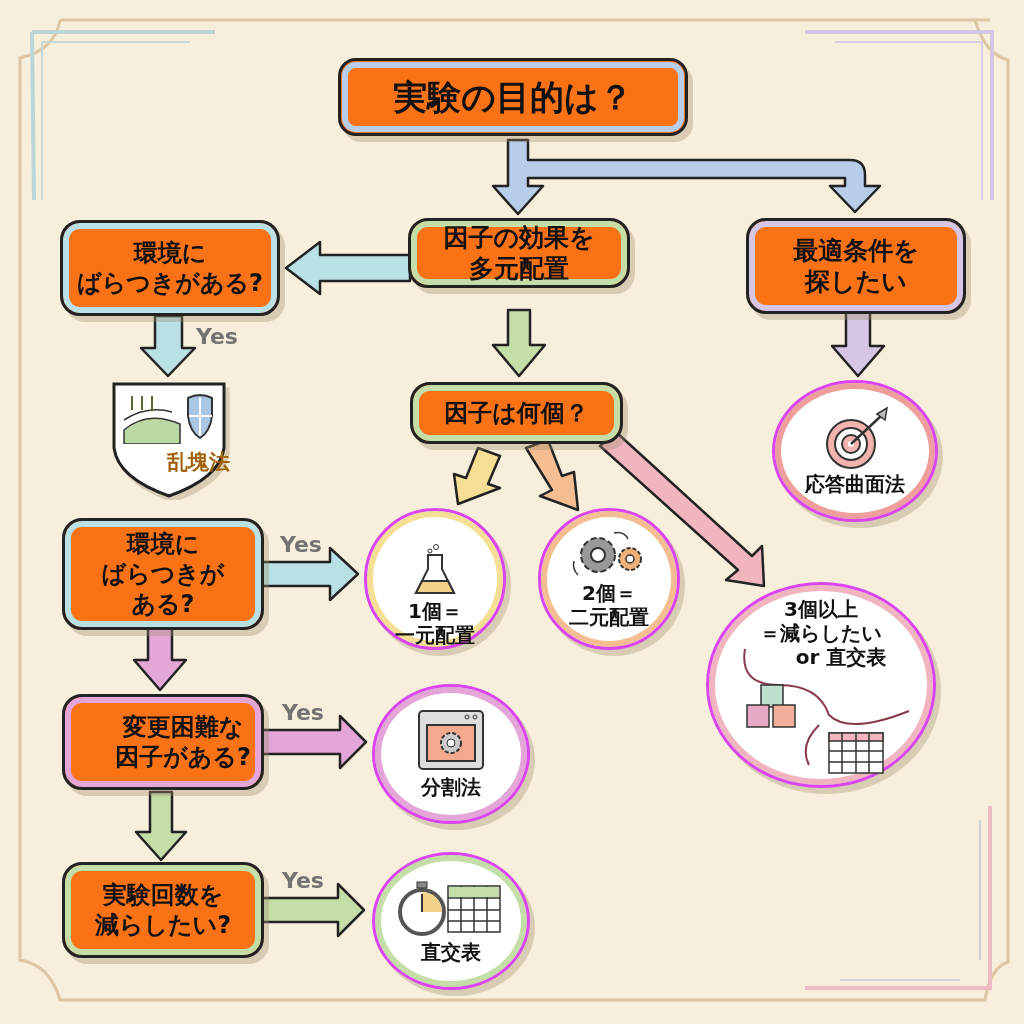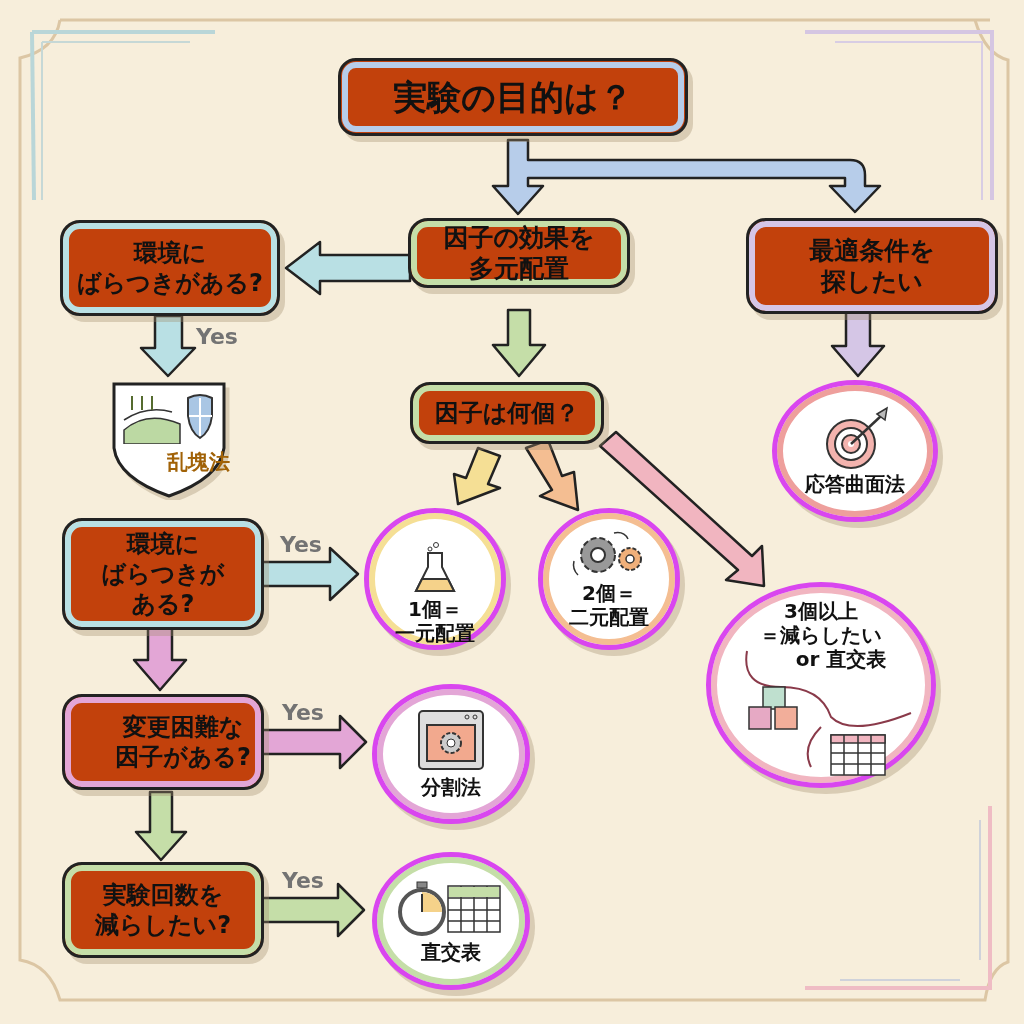--- a/index.html
+++ b/index.html
@@ -1,23 +1,23 @@
 <!DOCTYPE html>
 <html><head>
 <meta charset="utf-8">
 <style>
   html, body { margin:0; padding:0; }
   body { width:1024px; height:1024px; background:#f7eedb; position:relative; overflow:hidden;
          font-family:"DejaVu Sans", sans-serif; }
   #diagram { position:absolute; left:0; top:0; width:1024px; height:1024px; }
-  .node { position:absolute; box-sizing:border-box; background:#c2410c; border:3px solid #222;
+  .node { position:absolute; box-sizing:border-box; background:#f97316; border:3px solid #222;
           border-radius:20px; display:flex; flex-direction:column; align-items:center; justify-content:center;
           text-align:center; font-weight:bold; color:#111; line-height:1.25; box-shadow:5px 6px 0 rgba(160,140,110,0.35); }
   .node span { display:block; white-space:nowrap; }
-  .circle { position:absolute; box-sizing:border-box; background:#fff; border:5px solid #d946ef; border-radius:50%;
+  .circle { position:absolute; box-sizing:border-box; background:#fff; border:3px solid #d946ef; border-radius:50%;
             display:flex; flex-direction:column; align-items:center; justify-content:center; text-align:center;
             font-weight:bold; color:#111; line-height:1.2; box-shadow:5px 6px 0 rgba(160,140,110,0.35); }
   .circle span { display:block; white-space:nowrap; }
   .yes { position:absolute; font-weight:bold; font-size:22px; color:#737373; }
 </style>
 </head>
 <body>
 
 <div id="diagram">
 
@@ -66,21 +66,21 @@
 
   <div class="node" style="left:338px;top:58px;width:350px;height:78px;border-radius:18px;border:3px solid #222;outline:6px solid #b7cdea;outline-offset:-10px;font-size:34px;">
     <span>実験の目的は？</span>
   </div>
 
   <div class="node" style="left:408px;top:218px;width:222px;height:70px;border-color:#222;box-shadow:inset 0 0 0 6px #c5dea8,5px 6px 0 rgba(160,140,110,0.35);font-size:25px;">
     <span>因子の効果を</span>
     <span>多元配置</span>
   </div>
 
-  <div class="node" style="left:746px;top:218px;width:252px;height:96px;box-shadow:inset 0 0 0 6px #d5c6e6,5px 6px 0 rgba(160,140,110,0.35);font-size:25px;">
+  <div class="node" style="left:746px;top:218px;width:220px;height:96px;box-shadow:inset 0 0 0 6px #d5c6e6,5px 6px 0 rgba(160,140,110,0.35);font-size:25px;">
     <span>最適条件を</span>
     <span>探したい</span>
   </div>
 
   <div class="node" style="left:60px;top:220px;width:220px;height:96px;box-shadow:inset 0 0 0 6px #b9e0e4,5px 6px 0 rgba(160,140,110,0.35);font-size:24px;">
     <span>環境に</span>
     <span>ばらつきがある?</span>
   </div>
 
   <div class="yes" style="left:196px;top:324px;">Yes</div>
@@ -92,21 +92,21 @@
     <svg style="position:absolute;left:14px;top:12px" width="96" height="54">
       <path d="M2 40 Q25 20 58 34 L58 54 L2 54 Z" fill="#bcd9a3" stroke="#333" stroke-width="1.5"></path>
       <path d="M2 30 Q25 15 50 22" stroke="#333" stroke-width="1.5" fill="none"></path>
       <path d="M10 20 L10 6 M20 20 L20 6 M30 20 L30 6" stroke="#556b2f" stroke-width="2"></path>
       <path d="M66 8 Q78 2 90 8 L90 26 Q88 42 78 48 Q68 42 66 26 Z" fill="#a9c6e4" stroke="#333" stroke-width="2"></path>
       <path d="M78 8 L78 46 M67 26 L90 26" stroke="#fff" stroke-width="2"></path>
     </svg>
     <div style="position:absolute;left:0;top:70px;width:122px;text-align:right;font-weight:bold;font-size:21px;color:#a16207;">乱塊法</div>
   </div>
 
-  <div class="node" style="left:410px;top:382px;width:194px;height:62px;box-shadow:inset 0 0 0 6px #c5dea8,5px 6px 0 rgba(160,140,110,0.35);font-size:24px;">
+  <div class="node" style="left:410px;top:382px;width:213px;height:62px;box-shadow:inset 0 0 0 6px #c5dea8,5px 6px 0 rgba(160,140,110,0.35);font-size:24px;">
     <span>因子は何個？</span>
   </div>
 
   <div class="circle" style="left:772px;top:380px;width:166px;height:142px;box-shadow:inset 0 0 0 6px #ee9f9c,5px 6px 0 rgba(160,140,110,0.35);font-size:20px;">
     <svg width="80" height="66">
       <circle cx="36" cy="38" r="24" fill="#f3b3ae" stroke="#333" stroke-width="2"></circle>
       <circle cx="36" cy="38" r="16" fill="#fff" stroke="#333" stroke-width="2"></circle>
       <circle cx="36" cy="38" r="9" fill="#f3b3ae" stroke="#333" stroke-width="2"></circle>
       <circle cx="36" cy="38" r="3" fill="#fff"></circle>
       <path d="M36 38 L66 10" stroke="#333" stroke-width="2.5"></path>

